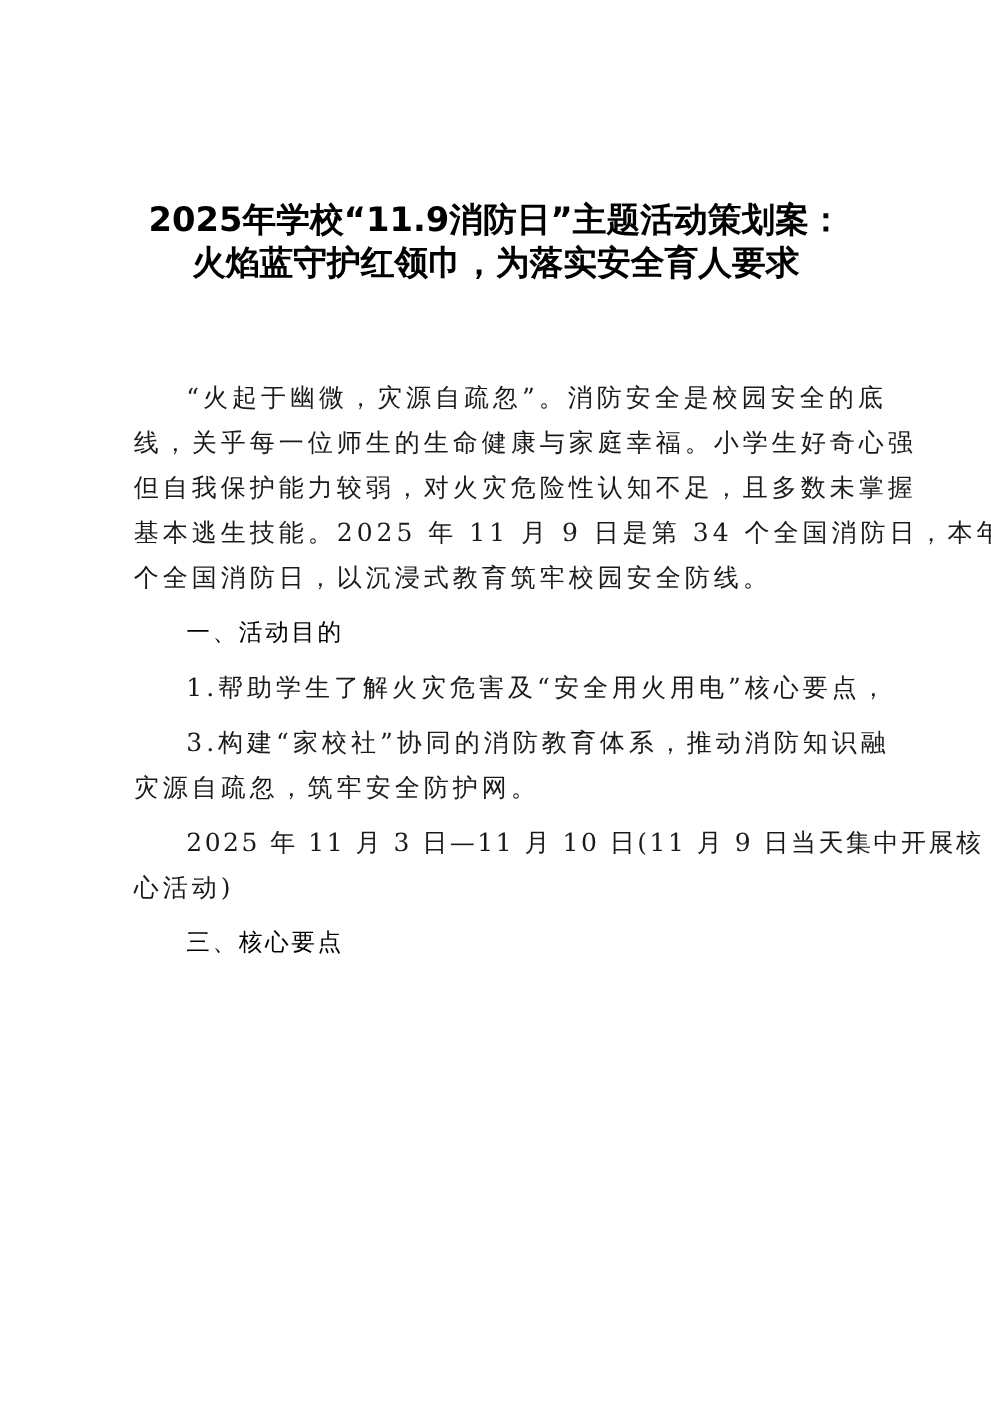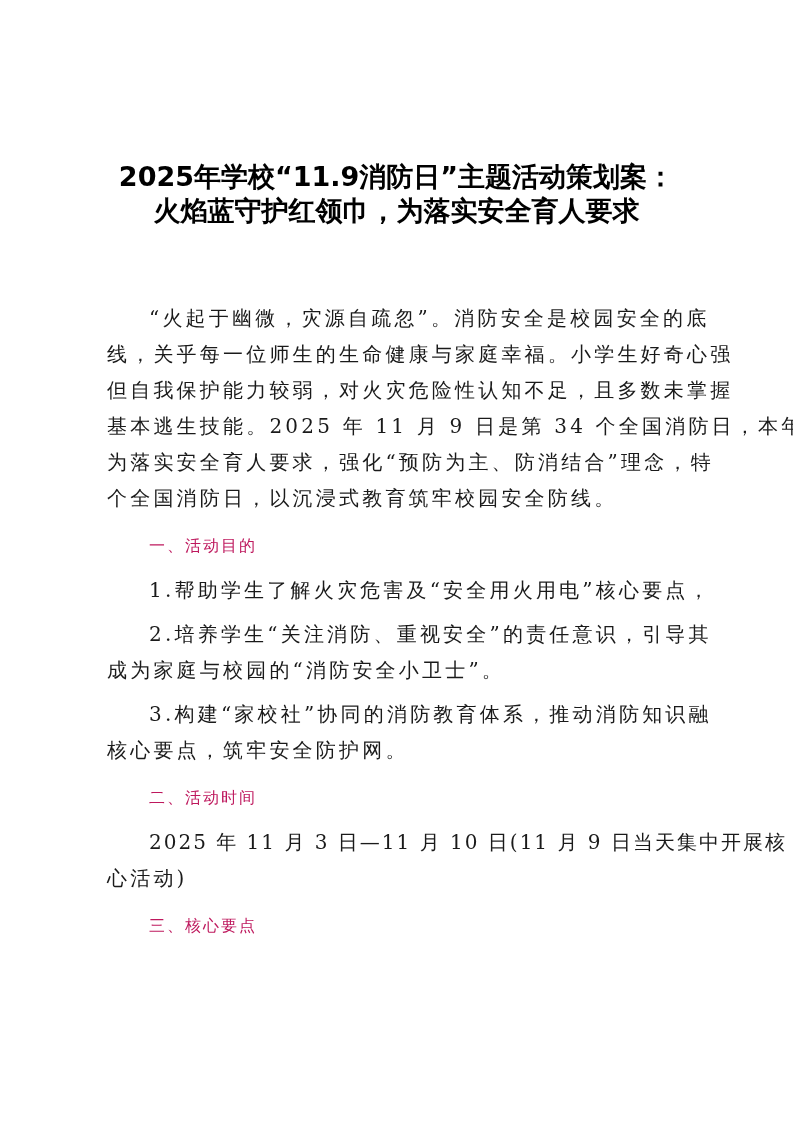--- a/index.html
+++ b/index.html
@@ -46,26 +46,26 @@
       line-height: 36px;
       letter-spacing: 3.2px;
       text-align: justify;
       color: #1a1a1a;
     }
     .para {
       margin: 0 0 8px 0;
       text-indent: 42px;
     }
     .heading {
-      margin: 12px 0 8px 0;
+      margin: 0 0 8px 0;
       text-indent: 42px;
       font-family: "DejaVu Sans", "Liberation Sans", sans-serif;
-      font-size: 16px;
+      font-size: 19px;
       letter-spacing: 2px;
-      color: #be185d;
+      color: #000000;
     }
     .line {
       display: block;
       white-space: nowrap;
     }
   </style>
 </head>
 <body>
 
 <div class="page">
@@ -75,41 +75,35 @@
     <div>火焰蓝守护红领巾，为落实安全育人要求</div>
   </div>
 
   <div class="body-text">
 
     <p class="para">
       <span class="line">“火起于幽微，灾源自疏忽”。消防安全是校园安全的底</span>
       <span class="line" style="margin-left:-42px">线，关乎每一位师生的生命健康与家庭幸福。小学生好奇心强</span>
       <span class="line" style="margin-left:-42px">但自我保护能力较弱，对火灾危险性认知不足，且多数未掌握</span>
       <span class="line" style="margin-left:-42px">基本逃生技能。2025 年 11 月 9 日是第 34 个全国消防日，本年</span>
-      <span class="line" style="margin-left:-42px">为落实安全育人要求，强化“预防为主、防消结合”理念，特</span>
       <span class="line" style="margin-left:-42px">个全国消防日，以沉浸式教育筑牢校园安全防线。</span>
     </p>
 
     <p class="heading">一、活动目的</p>
 
     <p class="para">
       <span class="line">1.帮助学生了解火灾危害及“安全用火用电”核心要点，</span>
     </p>
 
-    <p class="para">
-      <span class="line">2.培养学生“关注消防、重视安全”的责任意识，引导其</span>
-      <span class="line" style="margin-left:-42px">成为家庭与校园的“消防安全小卫士”。</span>
-    </p>
 
     <p class="para">
       <span class="line">3.构建“家校社”协同的消防教育体系，推动消防知识融</span>
-      <span class="line" style="margin-left:-42px">核心要点，筑牢安全防护网。</span>
+      <span class="line" style="margin-left:-42px">灾源自疏忽，筑牢安全防护网。</span>
     </p>
 
-    <p class="heading">二、活动时间</p>
 
     <p class="para">
       <span class="line" style="letter-spacing:2px">2025 年 11 月 3 日—11 月 10 日(11 月 9 日当天集中开展核</span>
       <span class="line" style="margin-left:-42px">心活动)</span>
     </p>
 
     <p class="heading">三、核心要点</p>
 
   </div>
 </div>

